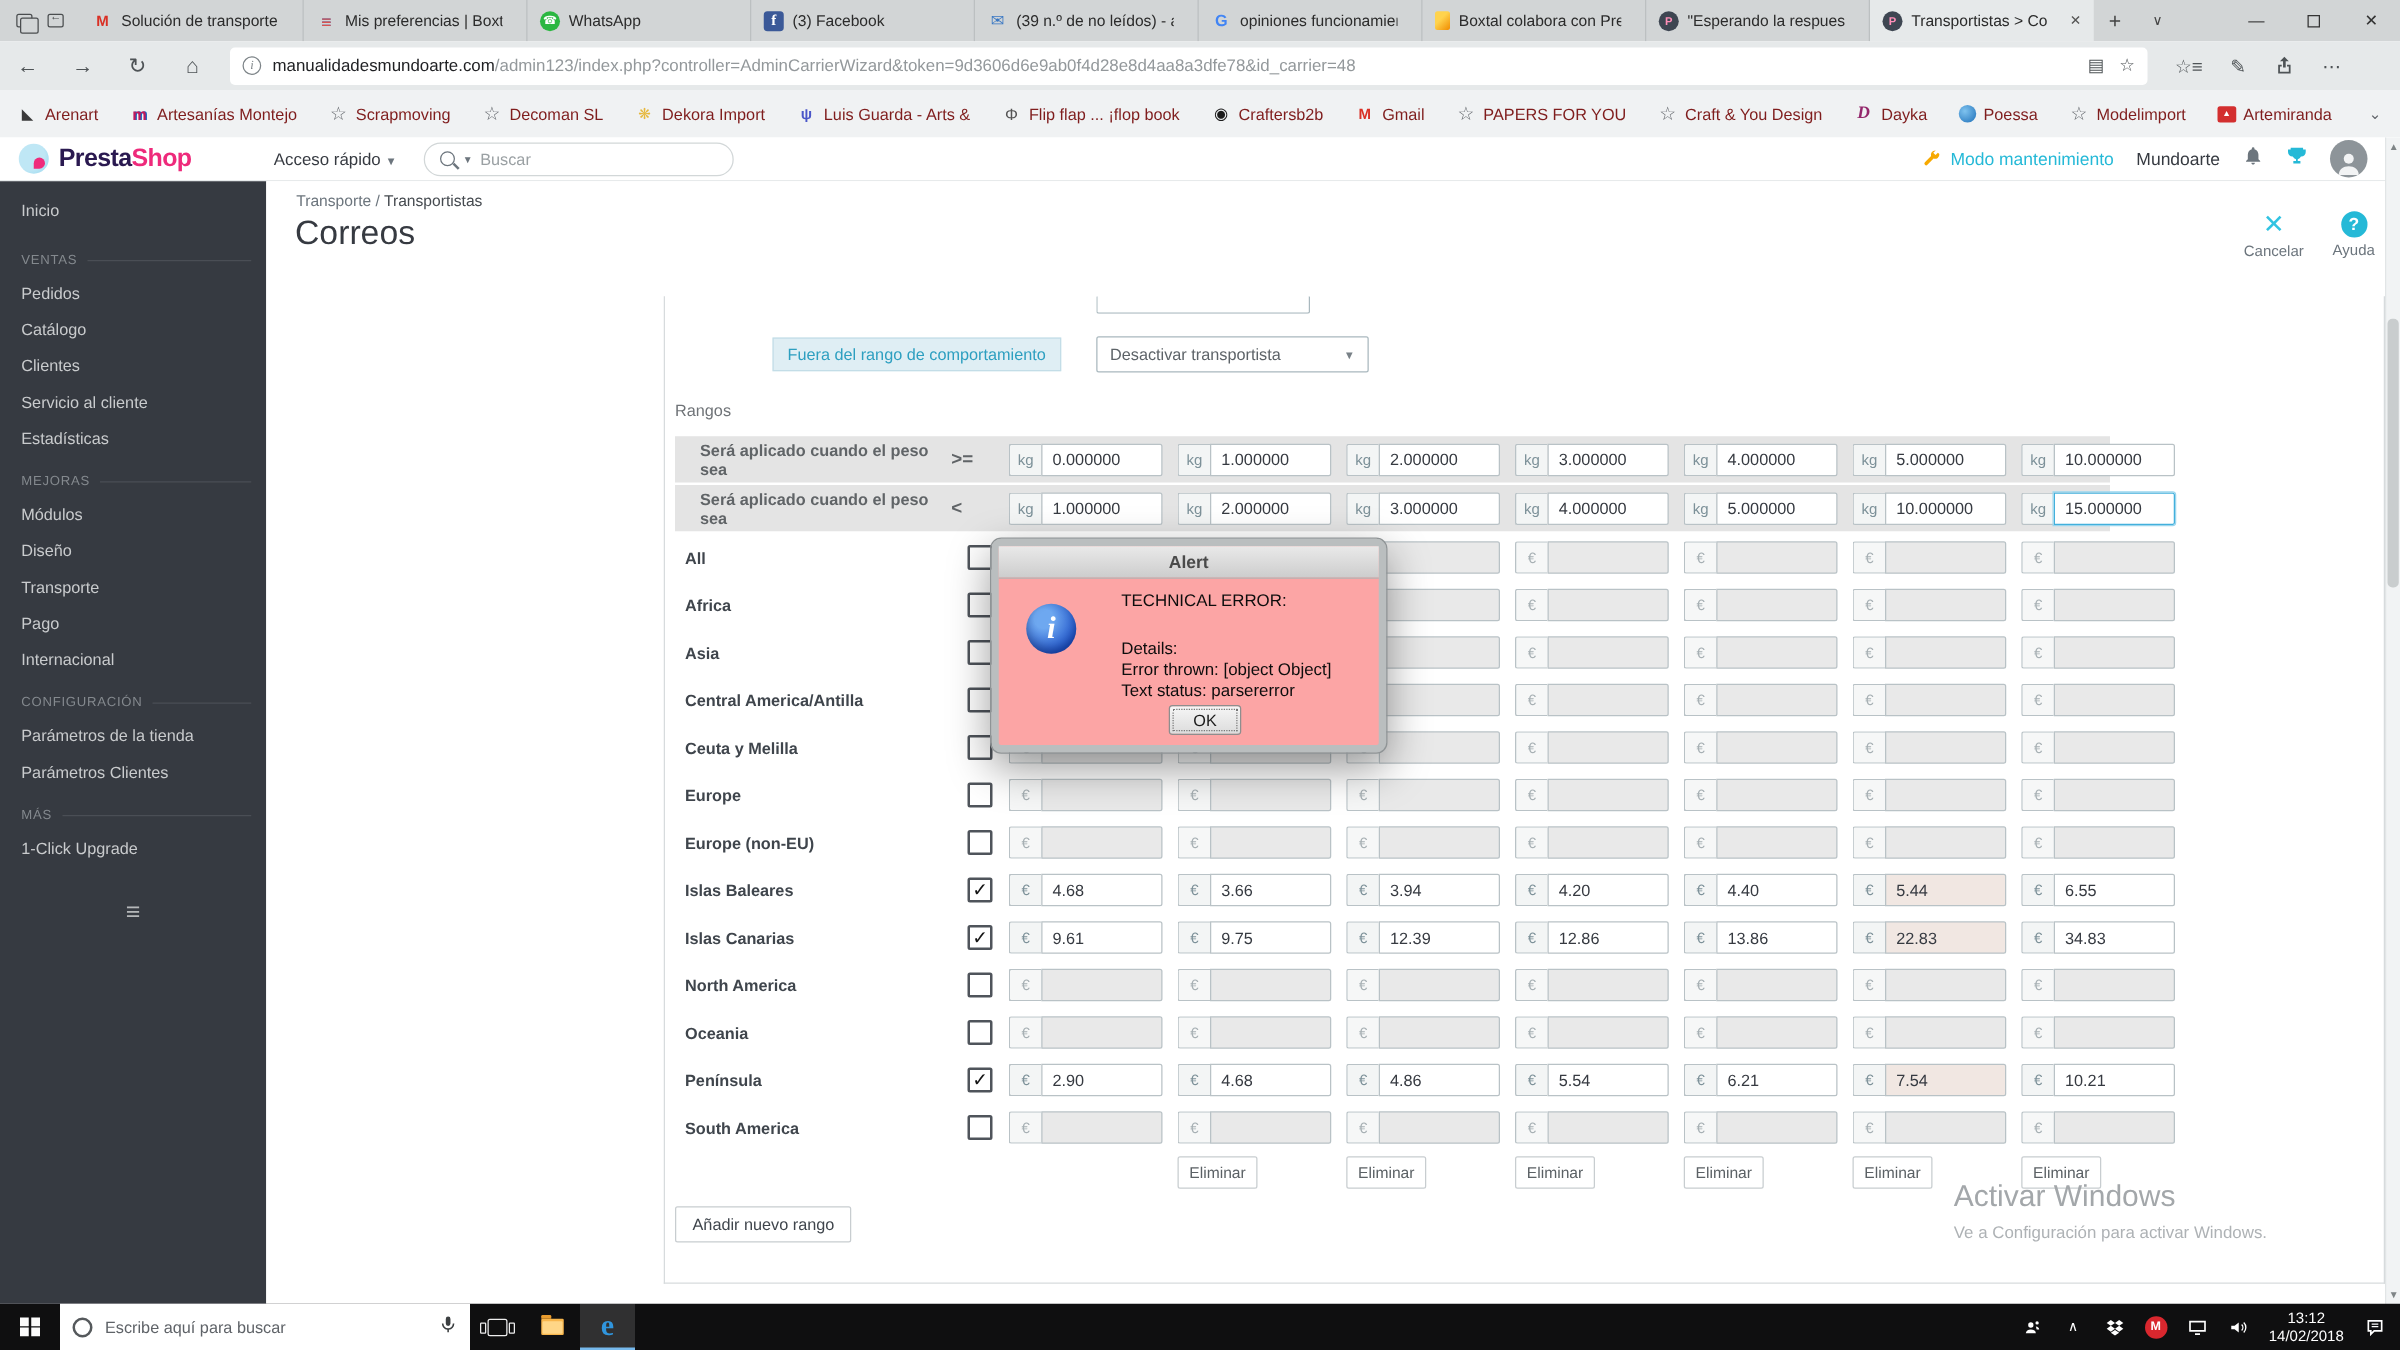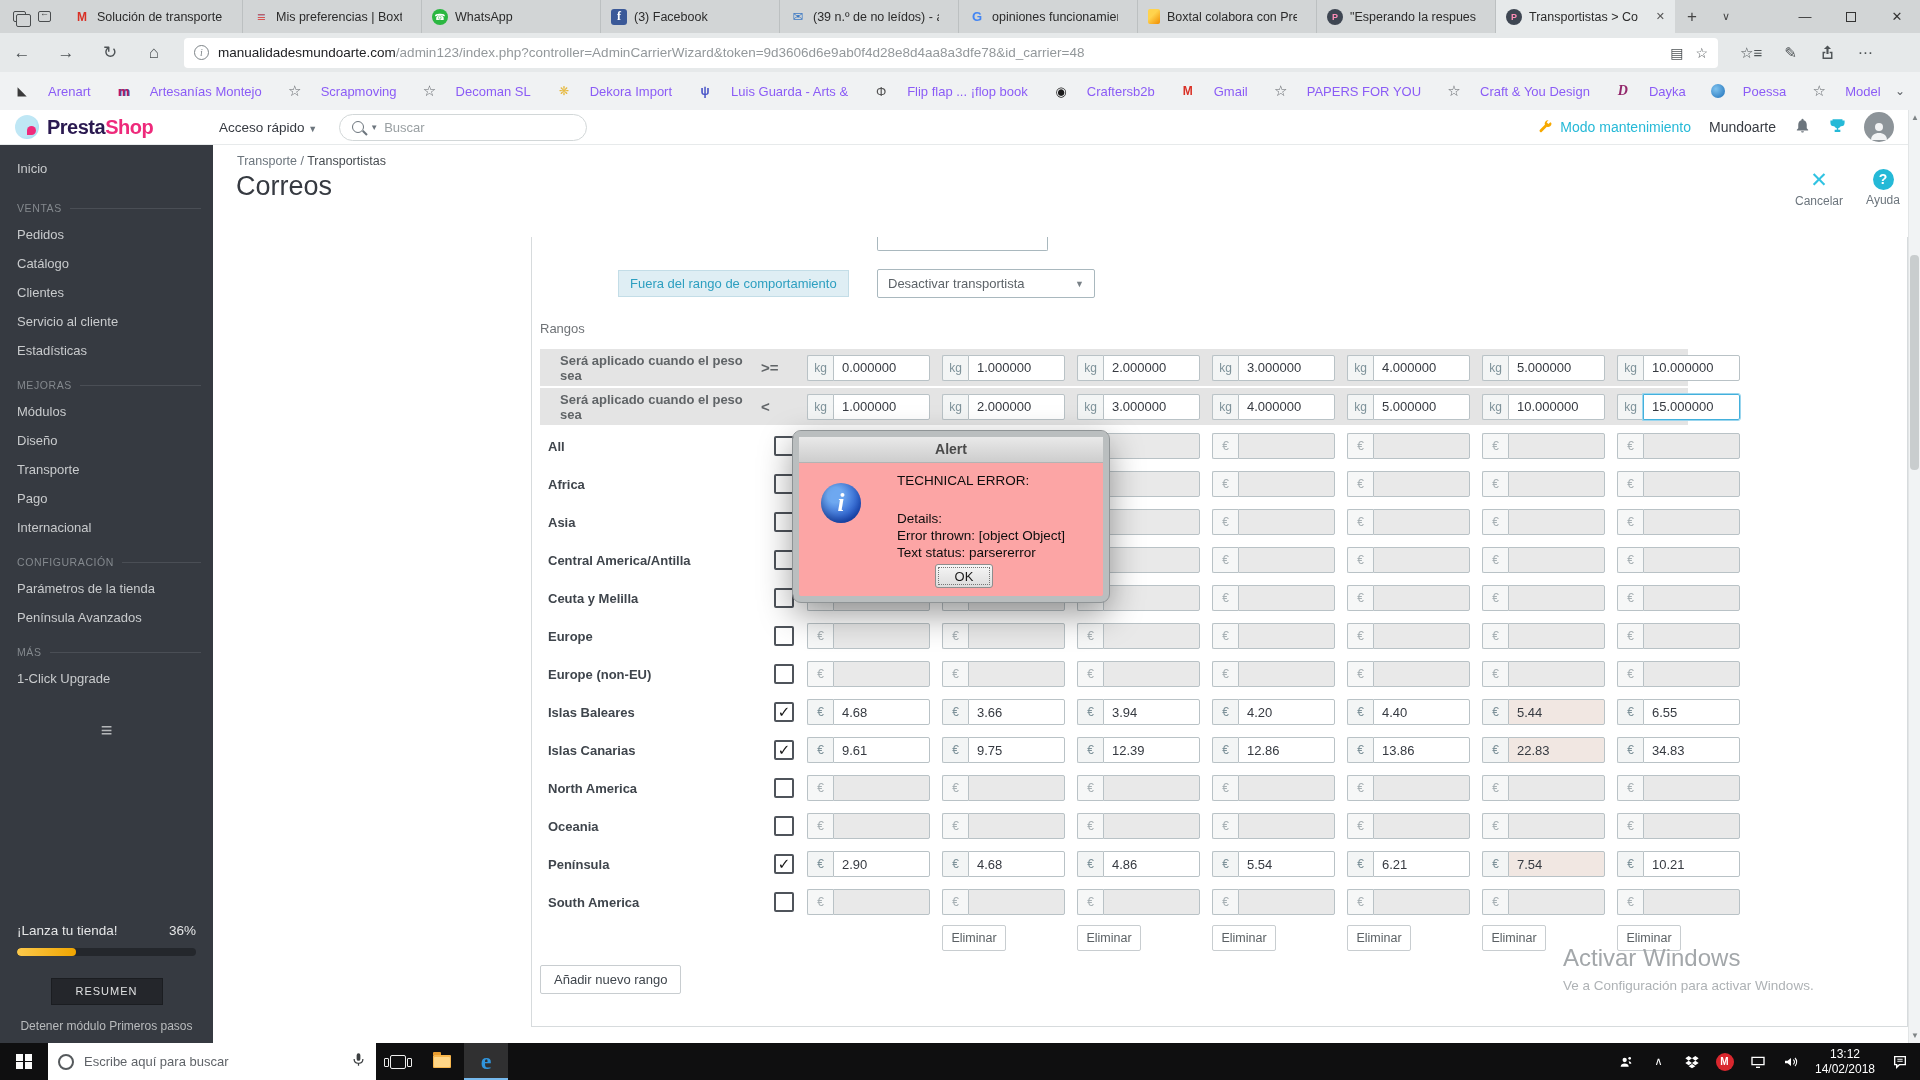--- a/index.html
+++ b/index.html
@@ -41,21 +41,21 @@
   .info-ico{width:15px;height:15px;border:1px solid #7d8488;border-radius:50%;color:#7d8488;font-size:10px;display:flex;align-items:center;justify-content:center;margin-right:9px;flex:none;font-family:"Liberation Serif",serif;font-style:italic}
   .url-host{color:#202124}
   .url-path{color:#93989b;white-space:nowrap;overflow:hidden;flex:1}
   .urlfield .right-ico{color:#4e5356;font-size:14px;margin-left:12px}
   .cmd-ico{color:#4e5356;font-size:15px;margin-left:22px;display:flex;align-items:center}
   .cmd-ico svg{width:17px;height:17px;fill:#4e5356}
 
   
   .bmbar{position:absolute;left:0;top:72px;width:1920px;height:38px;background:#f0f2f3;display:flex;align-items:center;padding-left:14px}
   .bmlist{display:flex;align-items:center;gap:25px;overflow:hidden;flex:1}
-  .bm{display:flex;align-items:center;gap:18px;font-size:13px;color:#8b5cf6;white-space:nowrap}
+  .bm{display:flex;align-items:center;gap:6px;font-size:13px;color:#7f1d1d;white-space:nowrap}
   .bi{width:16px;height:16px;display:inline-flex;align-items:center;justify-content:center;flex:none;font-size:12px}
   .bi.arenart::before{content:"◣";color:#3a3a3a}
   .bi.montejo::before{content:"m";color:#c2185b;font-weight:700;font-size:13px;text-shadow:1px 0 #1565c0}
   .bi.star::before{content:"☆";color:#5f6368;font-size:15px}
   .bi.dekora::before{content:"❋";color:#e6b83c}
   .bi.luis::before{content:"ψ";color:#4a56c8;font-weight:700}
   .bi.flip::before{content:"Φ";color:#555;font-size:13px}
   .bi.crafters::before{content:"◉";color:#1b1b1b;font-size:13px}
   .bi.gmail::before{content:"M";color:#d93025;font-weight:700}
   .bi.dayka::before{content:"D";color:#93276b;font-style:italic;font-weight:700;font-family:"Liberation Serif",serif;font-size:14px}
@@ -418,42 +418,31 @@
         <div class="sb-item">Diseño</div>
         <div class="sb-item">Transporte</div>
         <div class="sb-item">Pago</div>
         <div class="sb-item">Internacional</div>
       </div>
 
     <div class="sb-title">CONFIGURACIÓN</div>
     <div>
 
     <div class="sb-item">Parámetros de la tienda</div>
-        <div class="sb-item">Península Avanzados</div>
+        <div class="sb-item">Parámetros Clientes</div>
       </div>
 
     <div class="sb-title">MÁS</div>
     <div>
 
     <div class="sb-item">1-Click Upgrade</div>
       </div>
 
     <div class="hamburger">≡</div>
 
-    <div class="launch">
-      <div class="launch-row">
-        <span>¡Lanza tu tienda!</span>
-        <span>36%</span>
-      </div>
-      <div class="ptrack">
-          <div class="pfill"></div>
-        </div>
-      <div class="resumen">RESUMEN</div>
-      <div class="stoptext">Detener módulo Primeros pasos</div>
-    </div>
   </div>
 
   <div class="main">
     <div class="breadcrumb">
       <span>Transporte</span>
       <span>/</span>
       <span class="b2">Transportistas</span>
     </div>
     <div class="pagetitle">Correos</div>
 

